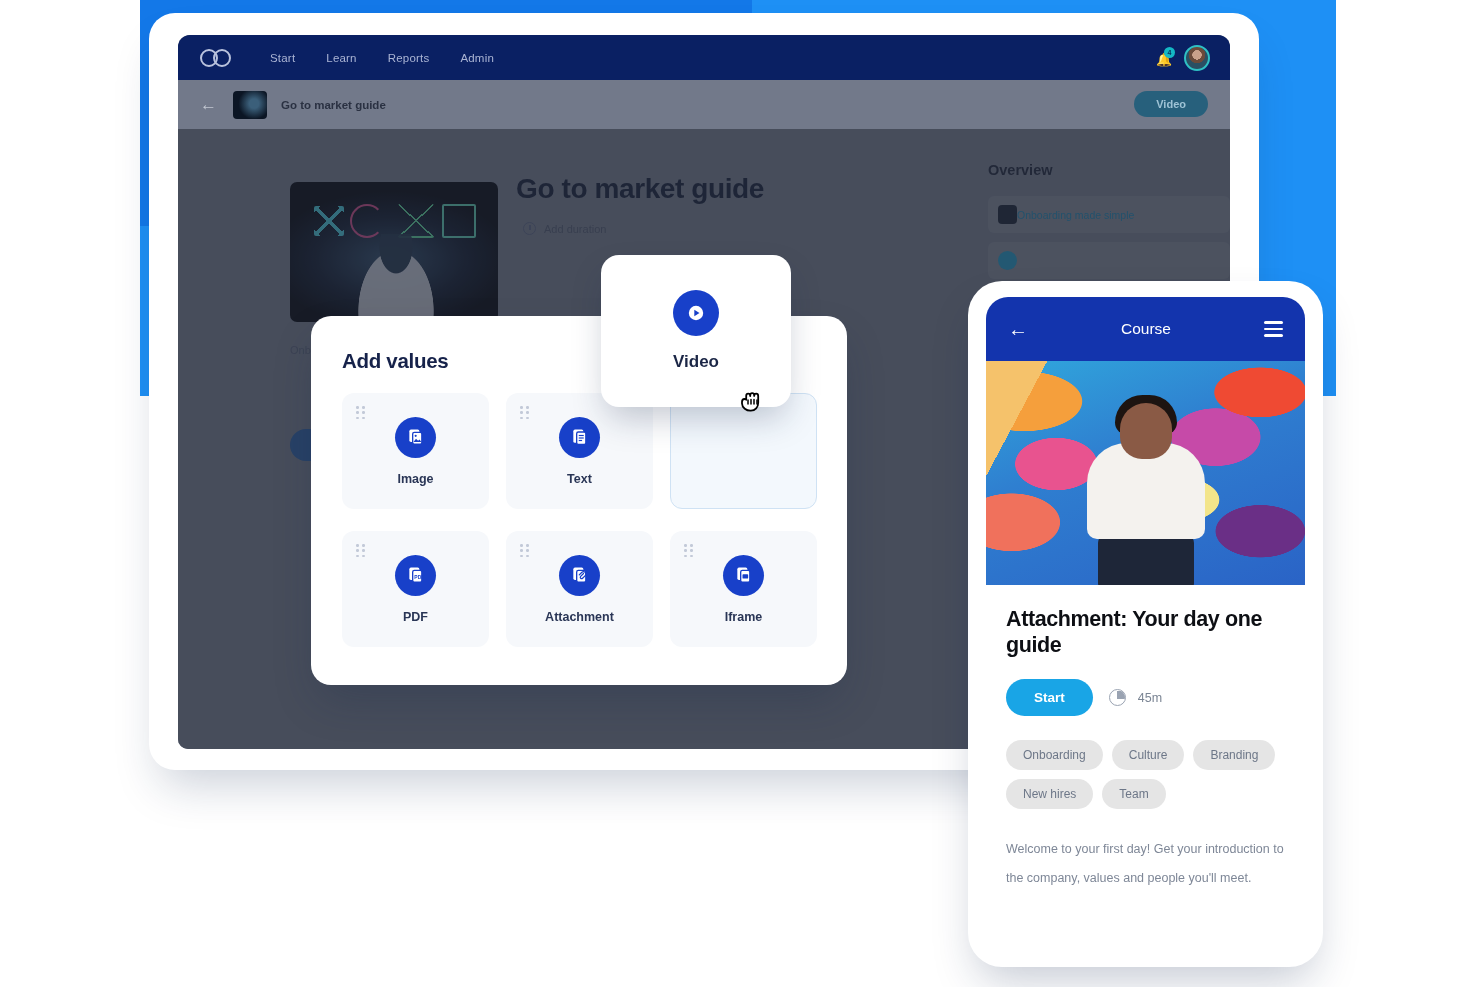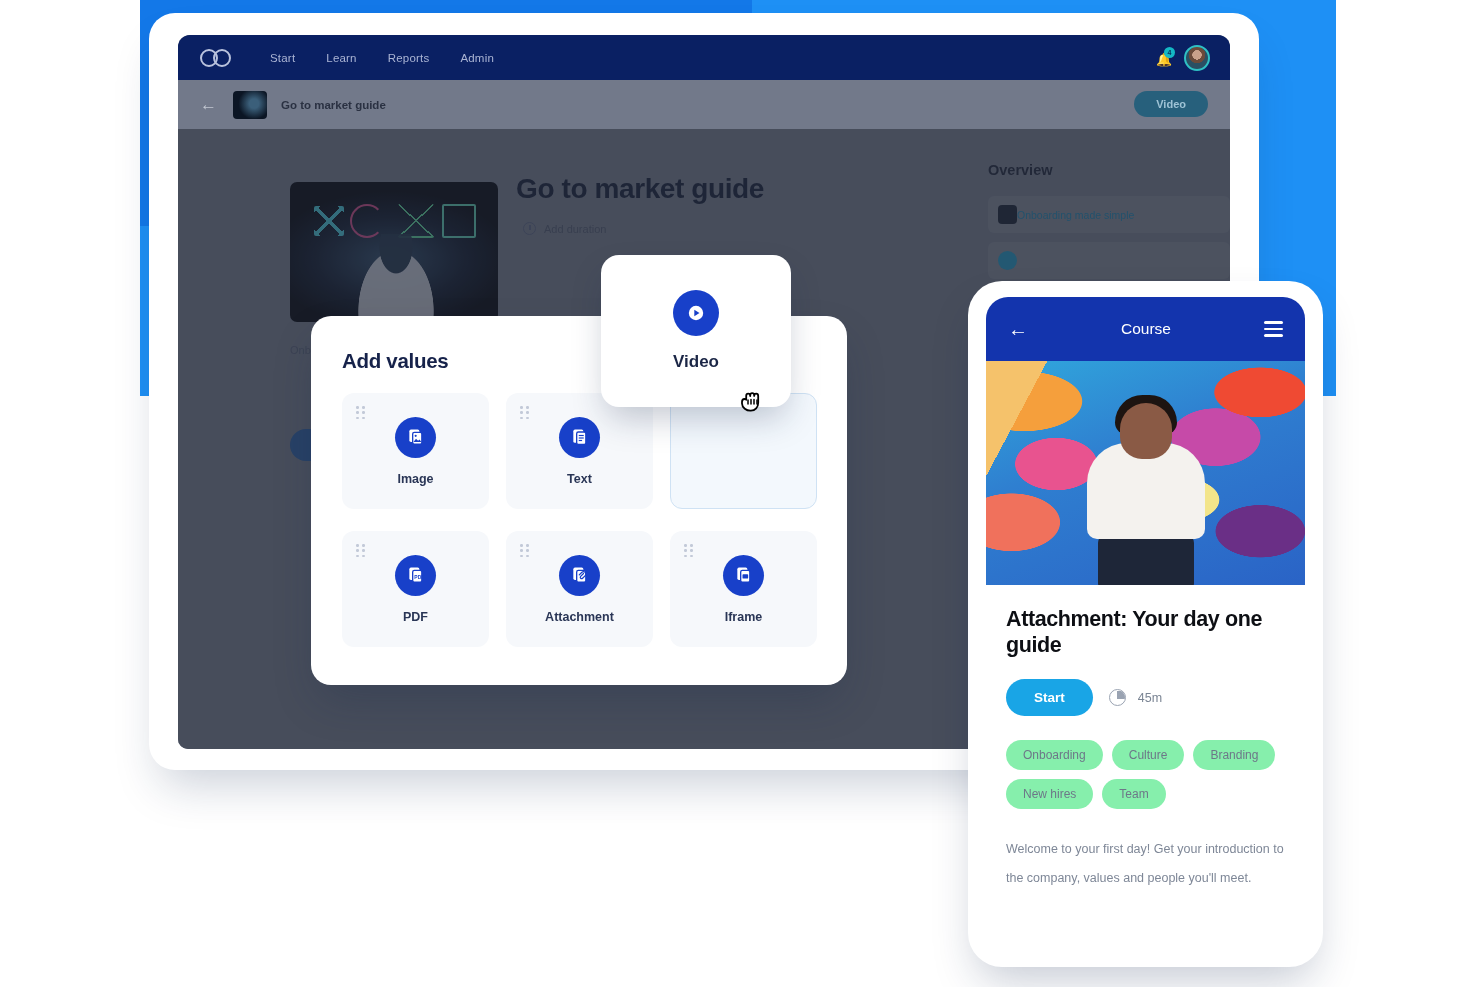--- a/index.html
+++ b/index.html
@@ -254,21 +254,21 @@
   .ph-clockicon {
     width: 17px; height: 17px; border-radius: 50%; border: 1.4px solid #9aa3b2;
     position: relative; overflow: hidden;
   }
   .ph-clockicon::after {
     content: ""; position: absolute; left: 7px; top: 1px; width: 8px; height: 8px;
     background: #9aa3b2;
   }
   .ph-tags { display: flex; flex-wrap: wrap; gap: 9px; margin-top: 24px; }
   .ph-tag {
-    background: #86efac; color: #6d7788; font-size: 12px;
+    background: #e5e5e5; color: #6d7788; font-size: 12px;
     padding: 8px 17px; border-radius: 16px;
   }
   .ph-desc {
     margin-top: 26px; color: #7e8797; font-size: 12.5px; line-height: 29px;
   }
 </style>
 </head>
 <body>
 
 <div id="stage">

